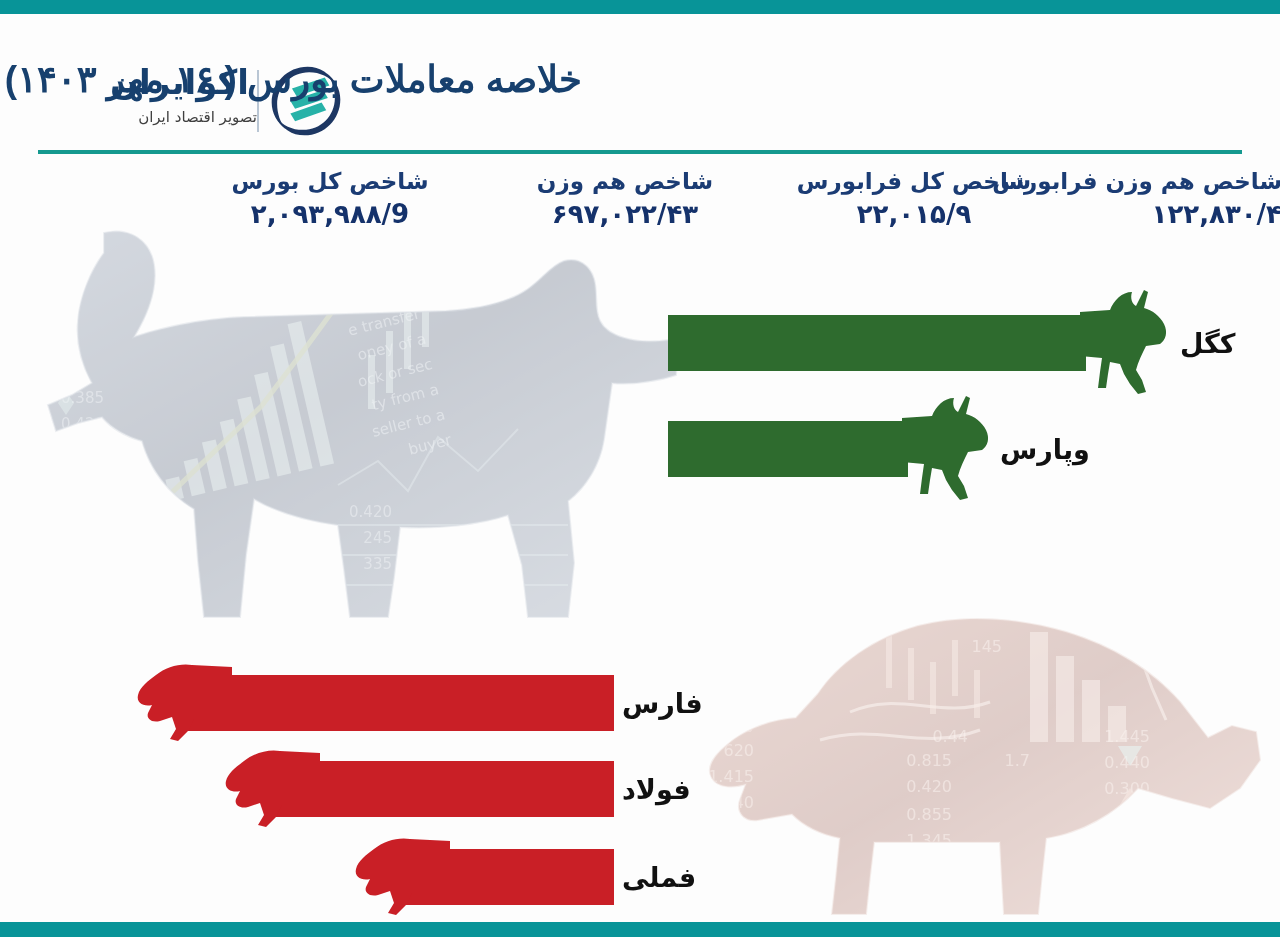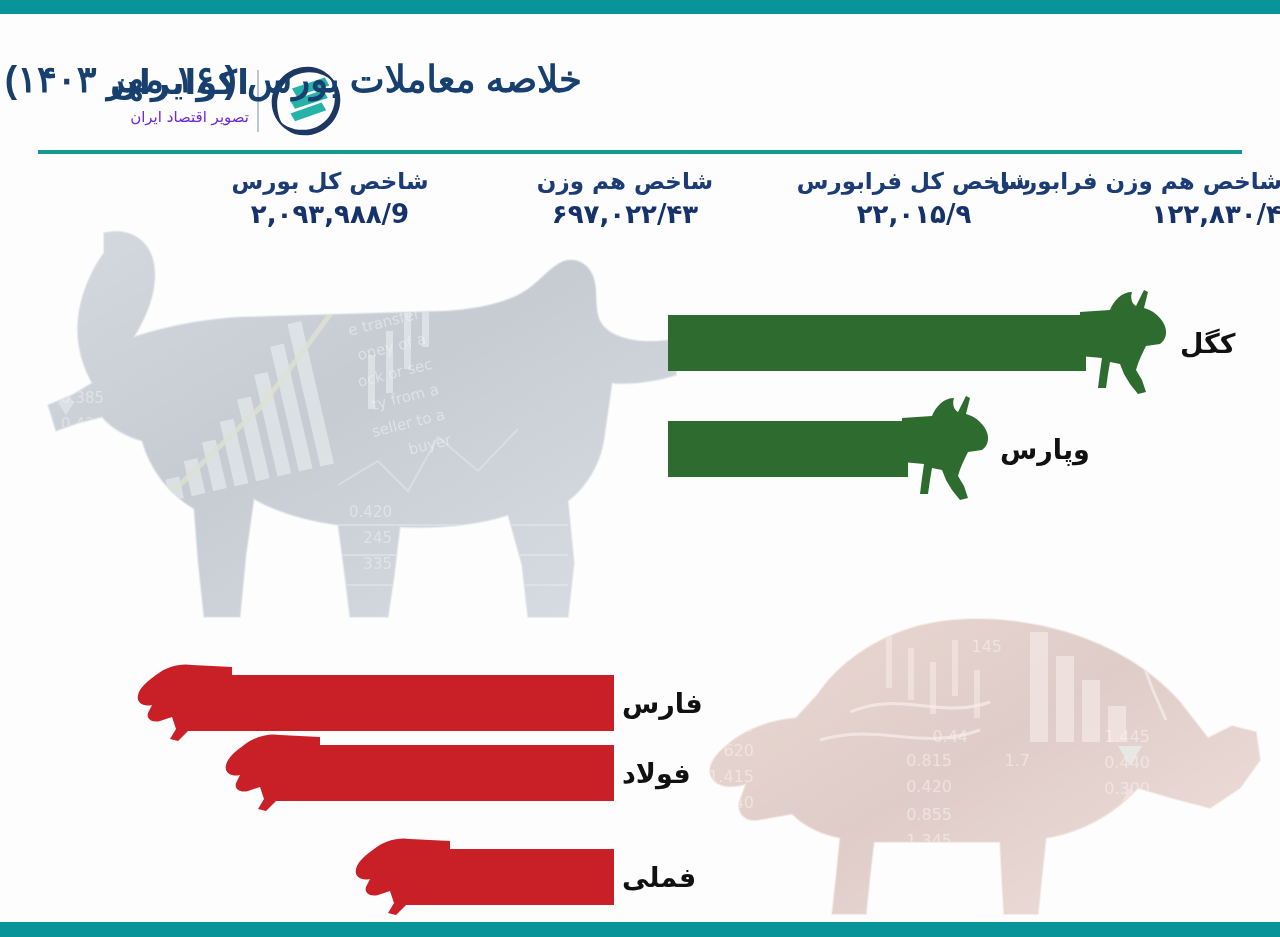--- a/index.html
+++ b/index.html
@@ -29,22 +29,22 @@
   }
 
   .logo{position:absolute;left:45px;top:42px;width:300px;height:95px;}
   .logo-mark{position:absolute;right:0px;top:6px;width:78px;height:78px;}
   .logo-div{position:absolute;right:86px;top:14px;width:2px;height:62px;background:#b9c6d4;}
   .logo-word{
     position:absolute;right:96px;top:6px;
     font-size:34px;font-weight:bold;color:#17406e;white-space:nowrap;
   }
   .logo-tag{
-    position:absolute;right:96px;top:52px;
-    font-size:15px;color:#6d28d9;white-space:nowrap;letter-spacing:1px;
+    position:absolute;right:88px;top:52px;
+    font-size:15px;color:#404040;white-space:nowrap;letter-spacing:1px;
   }
 
   
   .indices{position:absolute;left:0;top:166px;width:1280px;height:90px;padding-left:20px;}
   .index-cell{position:absolute;top:0;text-align:center;}
   .index-label{
     font-size:23px;color:#1b3c74;font-weight:600;white-space:nowrap;line-height:30px;
   }
   .index-value{
     font-size:26px;color:#15326b;font-weight:bold;white-space:nowrap;line-height:36px;
@@ -326,21 +326,21 @@
       <div class="animal-cap" style="left:136px;width:96px;height:92px;">
         <svg viewBox="0 0 96 92" width="96" height="92" aria-hidden="true">
           <path d="M96 10 L56 8 C44 6 30 10 20 18 C12 24 4 30 2 38 C0 46 8 50 16 48
                    L12 56 C10 62 16 66 24 64 L36 60 L40 72 L34 82 L42 84 L52 74
                    L58 62 L96 62 Z" fill="#c91f26"></path>
         </svg>
       </div>
       <div class="bar-label" style="left:622px;">فارس</div>
     </div>
 
-    <div class="row rr" style="top:482px;">
+    <div class="row rr" style="top:498px;">
       <div class="bar bar-red" style="left:272px;width:342px;"></div>
       <div class="animal-cap" style="left:224px;width:96px;height:92px;">
         <svg viewBox="0 0 96 92" width="96" height="92" aria-hidden="true">
           <path d="M96 10 L56 8 C44 6 30 10 20 18 C12 24 4 30 2 38 C0 46 8 50 16 48
                    L12 56 C10 62 16 66 24 64 L36 60 L40 72 L34 82 L42 84 L52 74
                    L58 62 L96 62 Z" fill="#c91f26"></path>
         </svg>
       </div>
       <div class="bar-label" style="left:622px;">فولاد</div>
     </div>

